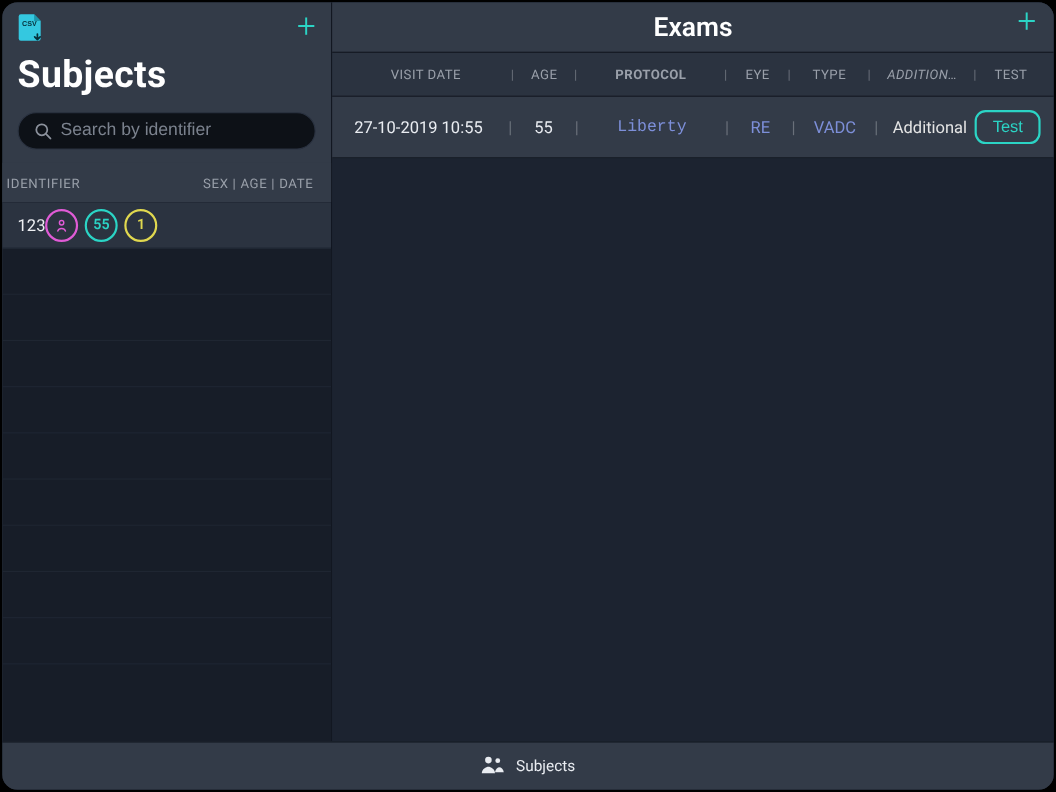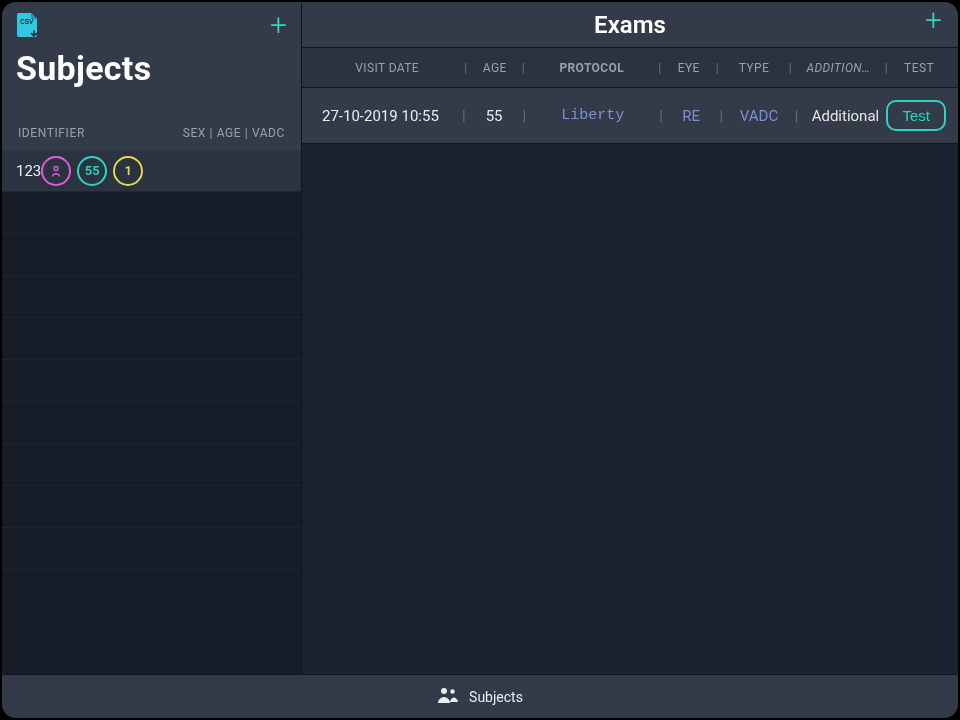--- a/index.html
+++ b/index.html
@@ -25,21 +25,21 @@
     border: 1px solid #2a3240;
   }
   .search svg { flex: none; }
   .search input {
     flex: 1; background: transparent; border: none; outline: none;
     color: #c7ccd4; font-size: 16px;
   }
   .search input::placeholder { color: #7b828e; }
   .sb-cols {
     display: flex; justify-content: space-between; align-items: center;
-    padding: 12px 16px 10px 16px; font-size: 12px; letter-spacing: 0.6px;
+    padding: 12px 16px 10px 4px; font-size: 12px; letter-spacing: 0.6px;
     color: #9aa0aa; background: #333b48; gap: 25px;
   }
   .sb-list { flex: 1; overflow: auto; background: #171d28; }
   .sb-row {
     display: flex; align-items: center; 
     height: 42px; padding: 0 14px; border-bottom: 1px solid #1f2632;
     background: #2b3340; cursor: pointer;
   }
   .sb-id { color: #eef0f3; font-size: 15px; }
   .sb-badges { display: flex; align-items: center; gap: 6px; }
@@ -113,24 +113,31 @@
             <svg width="24" height="26" viewBox="0 0 24 26">
               <path d="M3 1 h12 l6 6 v16 a2 2 0 0 1 -2 2 h-16 a2 2 0 0 1 -2 -2 v-20 a2 2 0 0 1 2 -2 z" fill="#34c8e0"></path>
               <path d="M15 1 v6 h6 z" fill="#1d96ab"></path>
               <text x="4" y="12" font-size="6.5" font-family="sans-serif" fill="#06303a" font-weight="700">CSV</text>
               <path d="M18 19 v5 M15.5 21.5 l2.5 2.5 l2.5 -2.5" stroke="#06303a" stroke-width="1.6" fill="none" stroke-linecap="round" stroke-linejoin="round"></path>
             </svg>
           </span>
           <span class="plus-btn">+</span>
         </div>
         <h1 class="sb-title">Subjects</h1>
+        <div class="search">
+          <svg width="16" height="16" viewBox="0 0 16 16">
+            <circle cx="7" cy="7" r="5" stroke="#8b919c" stroke-width="1.6" fill="none"></circle>
+            <line x1="11" y1="11" x2="15" y2="15" stroke="#8b919c" stroke-width="1.6" stroke-linecap="round"></line>
+          </svg>
+          <input type="text" placeholder="Search by identifier" style="">
+        </div>
       </div>
       <div class="sb-cols">
         <span>IDENTIFIER</span>
-        <span>SEX | AGE | VADC</span>
+        <span>SEX | AGE | DATE</span>
       </div>
       <div class="sb-list">
         <div class="sb-row">
           <span class="sb-id">123</span>
           <span class="sb-badges">
             <span class="badge badge-sex">
               <svg width="16" height="16" viewBox="0 0 16 16">
                 <circle cx="8" cy="5.5" r="2" stroke="#e05bd6" stroke-width="1.3" fill="none"></circle>
                 <path d="M4.5 13 c1 -3 6 -3 7 0" stroke="#e05bd6" stroke-width="1.3" fill="none" stroke-linecap="round"></path>
               </svg>

